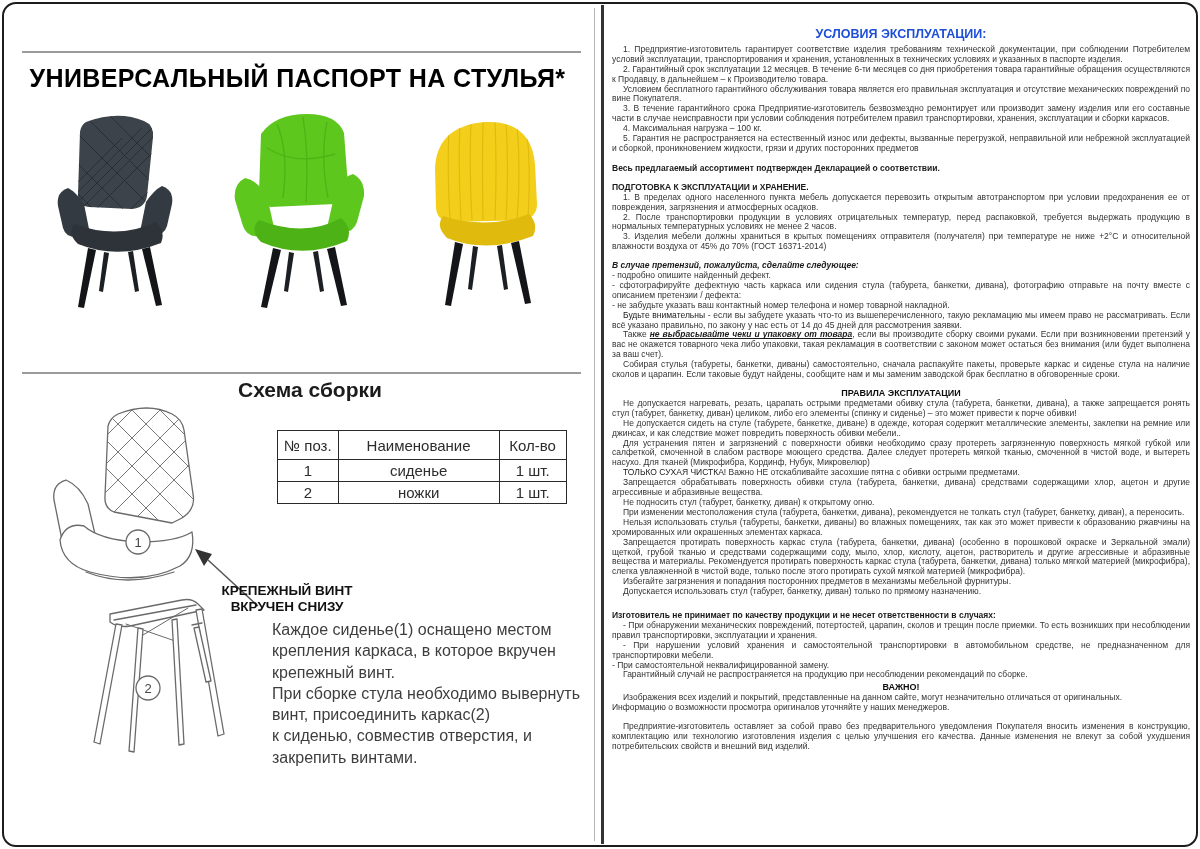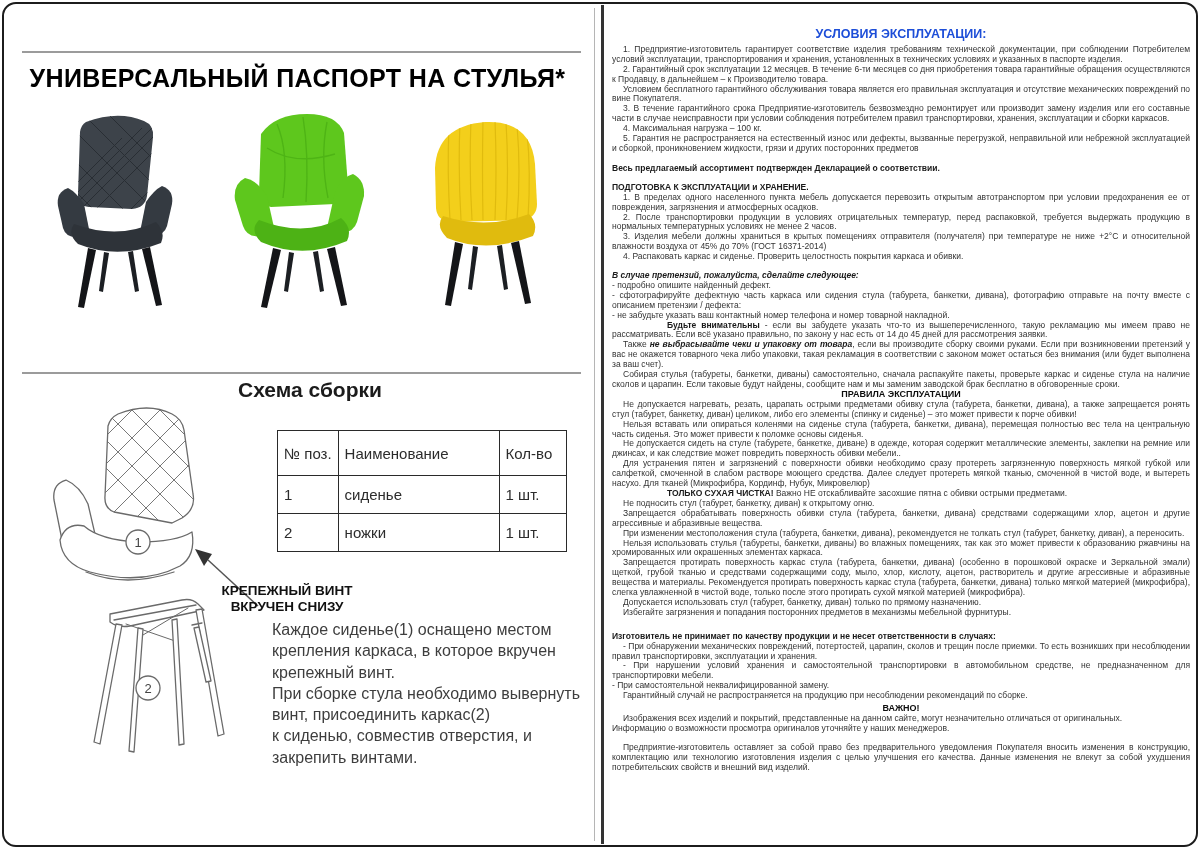--- a/index.html
+++ b/index.html
@@ -20,22 +20,22 @@
   .rule-mid{left:22px;top:372px;width:559px;}
   .doc-title{
     position:absolute;left:10px;top:64px;width:575px;text-align:center;
     font-size:25px;font-weight:bold;letter-spacing:.4px;color:#000000;white-space:nowrap;
   }
   .chair-row{position:absolute;left:32px;top:108px;width:535px;display:flex;justify-content:space-between;}
   .chair-row svg{display:block;}
   .schema-heading{position:absolute;left:238px;top:378px;font-size:21px;font-weight:bold;color:#1b1b1b;}
   .parts-table{position:absolute;left:277px;top:430px;border-collapse:collapse;font-size:15px;color:#2c2c2c;}
   .parts-table th,.parts-table td{
-    border:1.6px solid #2a2a2a;font-weight:normal;text-align:left;
-    padding:10px 6px;white-space:nowrap;
+    border:1.6px solid #2a2a2a;font-weight:normal;text-align:center;
+    padding:2px 6px;white-space:nowrap;
   }
   .parts-table th{height:24px;}
   .parts-table td{height:17px;}
   .col-pos{width:44px;} .col-name{width:148px;} .col-qty{width:54px;}
   .diagram{position:absolute;left:26px;top:392px;}
   .screw-label{
     position:absolute;left:196px;top:583px;width:182px;text-align:center;
     font-size:13.5px;font-weight:bold;line-height:1.18;color:#111;white-space:pre-line;
   }
   .assembly-note{
@@ -47,22 +47,22 @@
   .right-text{
     position:absolute;left:612px;top:30px;width:578px;
     font-size:8.5px;line-height:9.9px;color:#333;
   }
   .blk{margin:0;text-align:justify;text-indent:11px;}
   .blk.pn{text-indent:0;}
   .blk.title{text-align:center;font-weight:bold;font-size:12.5px;text-indent:0;color:#1d4ed8;margin-bottom:5px;}
   .blk.center{text-align:center;font-weight:bold;font-size:9px;text-indent:0;color:#0d0d0d;}
   .blk.bold{font-weight:bold;text-align:left;text-indent:0;color:#1a1a1a;}
   .blk.bolditalic{font-weight:bold;font-style:italic;text-align:left;text-indent:0;color:#1a1a1a;}
-  .blk span.b{font-weight:bold;color:#1a1a1a;margin-left:44px;}
-  .blk span.bi{font-weight:bold;font-style:italic;color:#1a1a1a;}
+  .blk span.b{font-weight:normal;color:#1a1a1a;}
+  .blk span.bi{font-weight:bold;font-style:italic;color:#1a1a1a;text-decoration:underline;}
 </style>
 </head>
 <body>
 
 <div class="page-frame"></div>
 <div class="divider-light"></div>
 <div class="divider-dark"></div>
 
 <div class="rule rule-top"></div>
 
@@ -216,41 +216,39 @@
     <p class="blk p"><span>2. Гарантийный срок эксплуатации 12 месяцев. В течение 6-ти месяцев со дня приобретения товара гарантийные обращения осуществляются к Продавцу, в дальнейшем – к Производителю товара.</span></p>
     <p class="blk p"><span>Условием бесплатного гарантийного обслуживания товара является его правильная эксплуатация и отсутствие механических повреждений по вине Покупателя.</span></p>
     <p class="blk p"><span>3. В течение гарантийного срока Предприятие-изготовитель безвозмездно ремонтирует или производит замену изделия или его составные части в случае неисправности при условии соблюдения потребителем правил транспортировки, хранения, эксплуатации и сборки каркасов.</span></p>
     <p class="blk p"><span>4. Максимальная нагрузка – 100 кг.</span></p>
     <p class="blk p"><span>5. Гарантия не распространяется на естественный износ или дефекты, вызванные перегрузкой, неправильной или небрежной эксплуатацией и сборкой, проникновением жидкости, грязи и других посторонних предметов</span></p>
     <p class="blk bold" style="margin-top: 10px;"><span>Весь предлагаемый ассортимент подтвержден Декларацией о соответствии.</span></p>
     <p class="blk bold" style="margin-top: 9px;"><span>ПОДГОТОВКА К ЭКСПЛУАТАЦИИ и ХРАНЕНИЕ.</span></p>
     <p class="blk p"><span>1. В пределах одного населенного пункта мебель допускается перевозить открытым автотранспортом при условии предохранения ее от повреждения, загрязнения и атмосферных осадков.</span></p>
     <p class="blk p"><span>2. После транспортировки продукции в условиях отрицательных температур, перед распаковкой, требуется выдержать продукцию в нормальных температурных условиях не менее 2 часов.</span></p>
     <p class="blk p"><span>3. Изделия мебели должны храниться в крытых помещениях отправителя (получателя) при температуре не ниже +2°С и относительной влажности воздуха от 45% до 70% (ГОСТ 16371-2014)</span></p>
-    <p class="blk p"><span>4. Распаковать каркас и сиденье. Проверить целостность покрытия каркаса и обивки.</span></p>
     <p class="blk bolditalic" style="margin-top: 9px;"><span>В случае претензий, пожалуйста, сделайте следующее:</span></p>
     <p class="blk pn"><span>- подробно опишите найденный дефект.</span></p>
     <p class="blk pn"><span>- сфотографируйте дефектную часть каркаса или сидения стула (табурета, банкетки, дивана), фотографию отправьте на почту вместе с описанием претензии / дефекта:</span></p>
     <p class="blk pn"><span>- не забудьте указать ваш контактный номер телефона и номер товарной накладной.</span></p>
     <p class="blk p"><span class="b">Будьте внимательны</span><span> - если вы забудете указать что-то из вышеперечисленного, такую рекламацию мы имеем право не рассматривать. Если всё указано правильно, по закону у нас есть от 14 до 45 дней для рассмотрения заявки.</span></p>
     <p class="blk p"><span>Также </span><span class="bi">не выбрасывайте чеки и упаковку от товара</span><span>, если вы производите сборку своими руками. Если при возникновении претензий у вас не окажется товарного чека либо упаковки, такая рекламация в соответствии с законом может остаться без внимания (или будет выполнена за ваш счет).</span></p>
     <p class="blk p"><span>Собирая стулья (табуреты, банкетки, диваны) самостоятельно, сначала распакуйте пакеты, проверьте каркас и сиденье стула на наличие сколов и царапин. Если таковые будут найдены, сообщите нам и мы заменим заводской брак бесплатно в обговоренные сроки.</span></p>
-    <p class="blk center" style=""><span>ПРАВИЛА ЭКСПЛУАТАЦИИ</span></p>
+    <p class="blk center" style="margin-top: 9px;"><span>ПРАВИЛА ЭКСПЛУАТАЦИИ</span></p>
     <p class="blk p"><span>Не допускается нагревать, резать, царапать острыми предметами обивку стула (табурета, банкетки, дивана), а также запрещается ронять стул (табурет, банкетку, диван) целиком, либо его элементы (спинку и сиденье) – это может привести к порче обивки!</span></p>
-    <p class="blk p"><span>Нельзя вставать или опираться коленями на сиденье стула (табурета, банкетки, дивана), перемещая полностью вес тела на центральную часть сиденья. Это может привести к поломке основы сиденья.</span></p>
     <p class="blk p"><span>Не допускается сидеть на стуле (табурете, банкетке, диване) в одежде, которая содержит металлические элементы, заклепки на ремние или джинсах, и как следствие может повредить поверхность обивки мебели..</span></p>
     <p class="blk p"><span>Для устранения пятен и загрязнений с поверхности обивки необходимо сразу протереть загрязненную поверхность мягкой губкой или салфеткой, смоченной в слабом растворе моющего средства. Далее следует протереть мягкой тканью, смоченной в чистой воде, и вытереть насухо. Для тканей (Микрофибра, Кординф, Нубук, Микровелюр)</span></p>
     <p class="blk p"><span class="b">ТОЛЬКО СУХАЯ ЧИСТКА!</span><span> Важно НЕ отскабливайте засохшие пятна с обивки острыми предметами.</span></p>
+    <p class="blk p"><span>Запрещается обрабатывать поверхность обивки стула (табурета, банкетки, дивана) средствами содержащими хлор, ацетон и другие агрессивные и абразивные вещества.</span></p>
     <p class="blk p"><span>Не подносить стул (табурет, банкетку, диван) к открытому огню.</span></p>
-    <p class="blk p"><span>Запрещается обрабатывать поверхность обивки стула (табурета, банкетки, дивана) средствами содержащими хлор, ацетон и другие агрессивные и абразивные вещества.</span></p>
     <p class="blk p"><span>При изменении местоположения стула (табурета, банкетки, дивана), рекомендуется не толкать стул (табурет, банкетку, диван), а переносить.</span></p>
     <p class="blk p"><span>Нельзя использовать стулья (табуреты, банкетки, диваны) во влажных помещениях, так как это может привести к образованию ржавчины на хромированных или окрашенных элементах каркаса.</span></p>
     <p class="blk p"><span>Запрещается протирать поверхность каркас стула (табурета, банкетки, дивана) (особенно в порошковой окраске и Зеркальной эмали) щеткой, грубой тканью и средствами содержащими соду, мыло, хлор, кислоту, ацетон, растворитель и другие агрессивные и абразивные вещества и материалы. Рекомендуется протирать поверхность каркас стула (табурета, банкетки, дивана) только мягкой материей (микрофибра), слегка увлажненной в чистой воде, только после этого протирать сухой мягкой материей (микрофибра).</span></p>
+    <p class="blk p"><span>Избегайте загрязнения и попадания посторонних предметов в механизмы мебельной фурнитуры.</span></p>
     <p class="blk p"><span>Допускается использовать стул (табурет, банкетку, диван) только по прямому назначению.</span></p>
-    <p class="blk p"><span>Избегайте загрязнения и попадания посторонних предметов в механизмы мебельной фурнитуры.</span></p>
     <p class="blk bold" style="margin-top: 14px;"><span>Изготовитель не принимает  по качеству продукции и не несет ответственности в случаях:</span></p>
     <p class="blk p"><span>- При обнаружении   механических повреждений, потертостей, царапин, сколов и трещин после приемки. То есть возникших при несоблюдении правил транспортировки,  эксплуатации и хранения.</span></p>
     <p class="blk p"><span>- При нарушении условий хранения и самостоятельной транспортировки в автомобильном средстве, не предназначенном для транспортировки мебели.</span></p>
     <p class="blk pn"><span>- При самостоятельной неквалифицированной замену.</span></p>
     <p class="blk p"><span>Гарантийный случай не распространяется на продукцию при несоблюдении рекомендаций по сборке.</span></p>
     <p class="blk center" style="margin-top: 3px;"><span>ВАЖНО!</span></p>
     <p class="blk p"><span>Изображения всех изделий и покрытий, представленные на данном сайте, могут незначительно отличаться от оригинальных.</span></p>
     <p class="blk pn"><span>Информацию о возможности просмотра оригиналов уточняйте у наших менеджеров.</span></p>
     <p class="blk p" style="margin-top: 9px;"><span>Предприятие-изготовитель оставляет за собой право без предварительного уведомления Покупателя вносить изменения в конструкцию, комплектацию или технологию изготовления изделия с целью улучшения его качества. Данные изменения не влекут за собой ухудшения потребительских свойств и внешний вид изделий.</span></p>
   </div>

